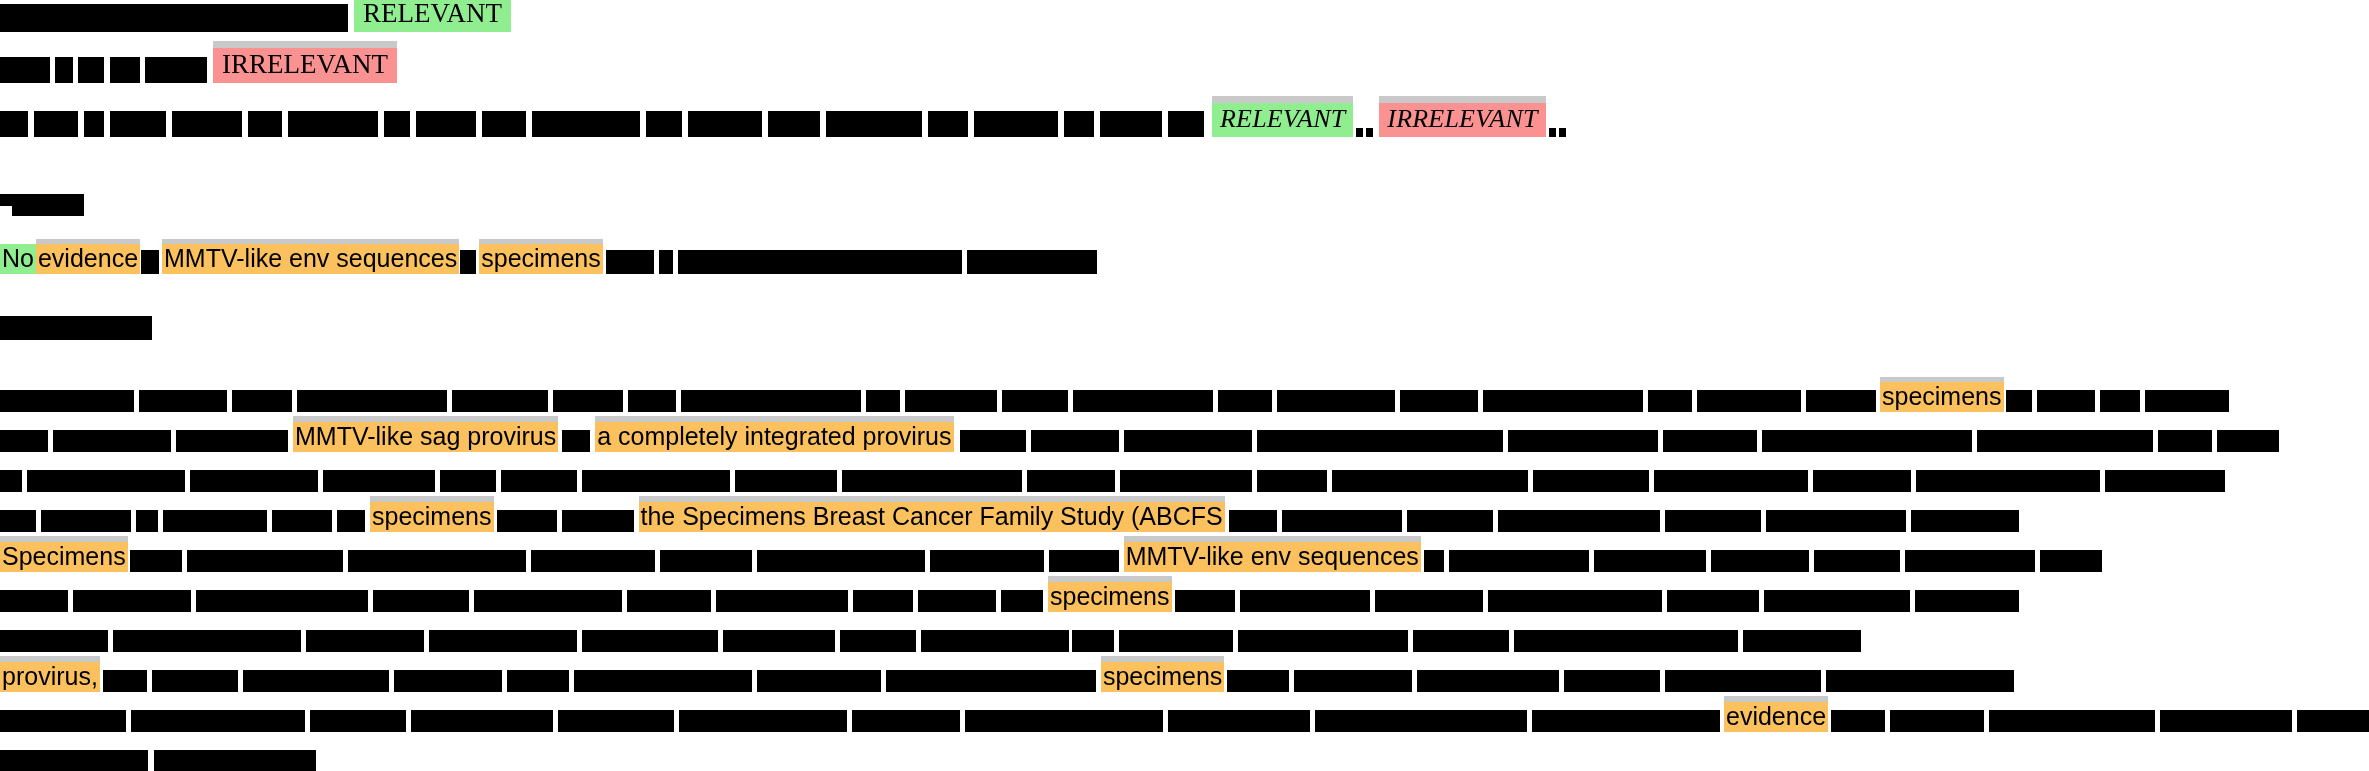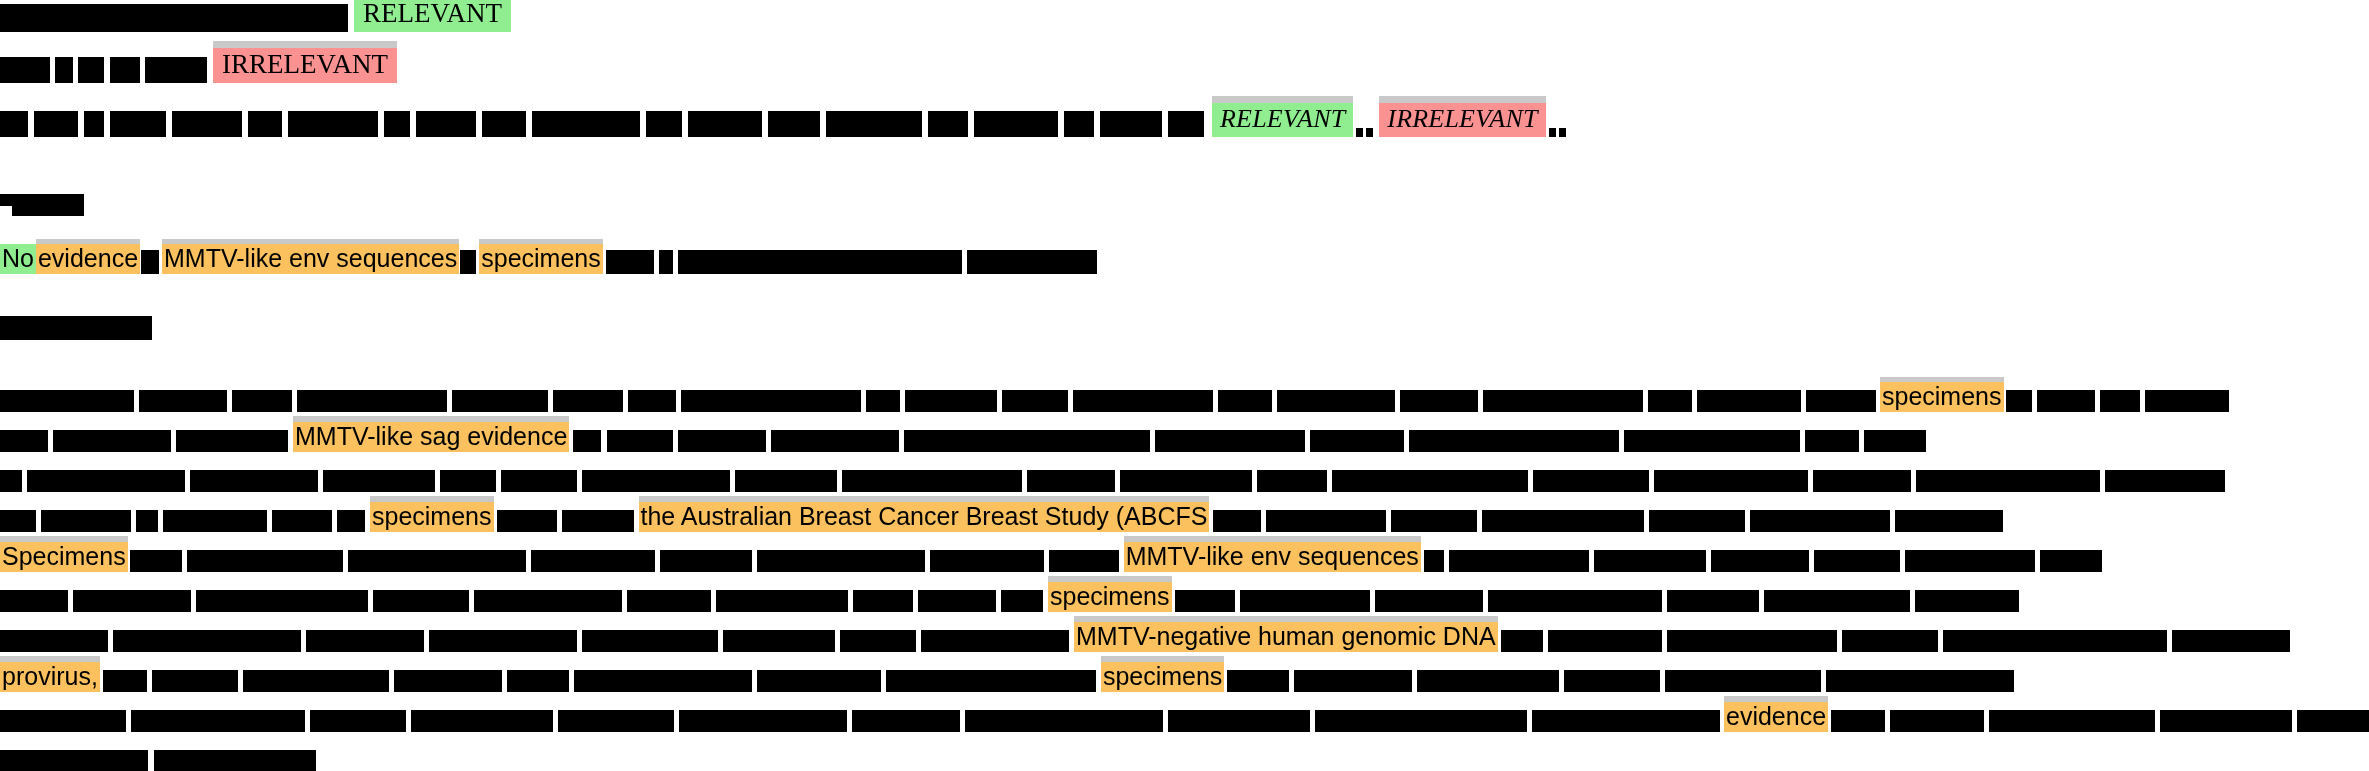--- a/index.html
+++ b/index.html
@@ -267,23 +267,27 @@
   </div>
 
   <div class="row" style="top:420px; left:0px; height:32px;">
     <span class="redact" style="width:48px;height:22px;"></span>
     <span class="gap" style="width:5px;"></span>
     <span class="redact" style="width:118px;height:22px;"></span>
     <span class="gap" style="width:5px;"></span>
     <span class="redact" style="width:112px;height:22px;"></span>
     <span class="chipwrap" style="margin-left:5px;">
       <span class="ghost" style="height:6px;top:-6px;"></span>
-      <span class="hl hl-orange body-chip">MMTV-like sag evidence</span>
+      <span class="hl hl-orange body-chip">MMTV-like sag provirus</span>
     </span>
     <span class="redact" style="width:28px;height:22px;margin-left:4px;"></span>
+    <span class="chipwrap" style="margin-left:5px;">
+      <span class="ghost" style="height:6px;top:-6px;"></span>
+      <span class="hl hl-orange body-chip">a completely integrated provirus</span>
+    </span>
     <span class="redact" style="width:66px;height:22px;margin-left:6px;"></span>
     <span class="gap" style="width:5px;"></span>
     <span class="redact" style="width:88px;height:22px;"></span>
     <span class="gap" style="width:5px;"></span>
     <span class="redact" style="width:128px;height:22px;"></span>
     <span class="gap" style="width:5px;"></span>
     <span class="redact" style="width:246px;height:22px;"></span>
     <span class="gap" style="width:5px;"></span>
     <span class="redact" style="width:150px;height:22px;"></span>
     <span class="gap" style="width:5px;"></span>
@@ -350,21 +354,21 @@
     <span class="redact" style="width:28px;height:22px;"></span>
     <span class="chipwrap" style="margin-left:5px;">
       <span class="ghost" style="height:6px;top:-6px;"></span>
       <span class="hl hl-orange body-chip">specimens</span>
     </span>
     <span class="redact" style="width:60px;height:22px;margin-left:3px;"></span>
     <span class="gap" style="width:5px;"></span>
     <span class="redact" style="width:72px;height:22px;"></span>
     <span class="chipwrap" style="margin-left:5px;">
       <span class="ghost" style="height:6px;top:-6px;"></span>
-      <span class="hl hl-orange body-chip">the Australian Breast Cancer Breast Study (ABCFS</span>
+      <span class="hl hl-orange body-chip">the Specimens Breast Cancer Family Study (ABCFS</span>
     </span>
     <span class="redact" style="width:48px;height:22px;margin-left:4px;"></span>
     <span class="gap" style="width:5px;"></span>
     <span class="redact" style="width:120px;height:22px;"></span>
     <span class="gap" style="width:5px;"></span>
     <span class="redact" style="width:86px;height:22px;"></span>
     <span class="gap" style="width:5px;"></span>
     <span class="redact" style="width:162px;height:22px;"></span>
     <span class="gap" style="width:5px;"></span>
     <span class="redact" style="width:96px;height:22px;"></span>
@@ -461,24 +465,20 @@
     <span class="gap" style="width:5px;"></span>
     <span class="redact" style="width:148px;height:22px;"></span>
     <span class="gap" style="width:5px;"></span>
     <span class="redact" style="width:136px;height:22px;"></span>
     <span class="gap" style="width:5px;"></span>
     <span class="redact" style="width:112px;height:22px;"></span>
     <span class="gap" style="width:5px;"></span>
     <span class="redact" style="width:76px;height:22px;"></span>
     <span class="gap" style="width:5px;"></span>
     <span class="redact" style="width:148px;height:22px;"></span>
-    <span class="chipwrap" style="margin-left:5px;">
-      <span class="ghost" style="height:6px;top:-6px;"></span>
-      <span class="hl hl-orange body-chip">MMTV-negative human genomic DNA</span>
-    </span>
     <span class="redact" style="width:42px;height:22px;margin-left:3px;"></span>
     <span class="gap" style="width:5px;"></span>
     <span class="redact" style="width:114px;height:22px;"></span>
     <span class="gap" style="width:5px;"></span>
     <span class="redact" style="width:170px;height:22px;"></span>
     <span class="gap" style="width:5px;"></span>
     <span class="redact" style="width:96px;height:22px;"></span>
     <span class="gap" style="width:5px;"></span>
     <span class="redact" style="width:224px;height:22px;"></span>
     <span class="gap" style="width:5px;"></span>

